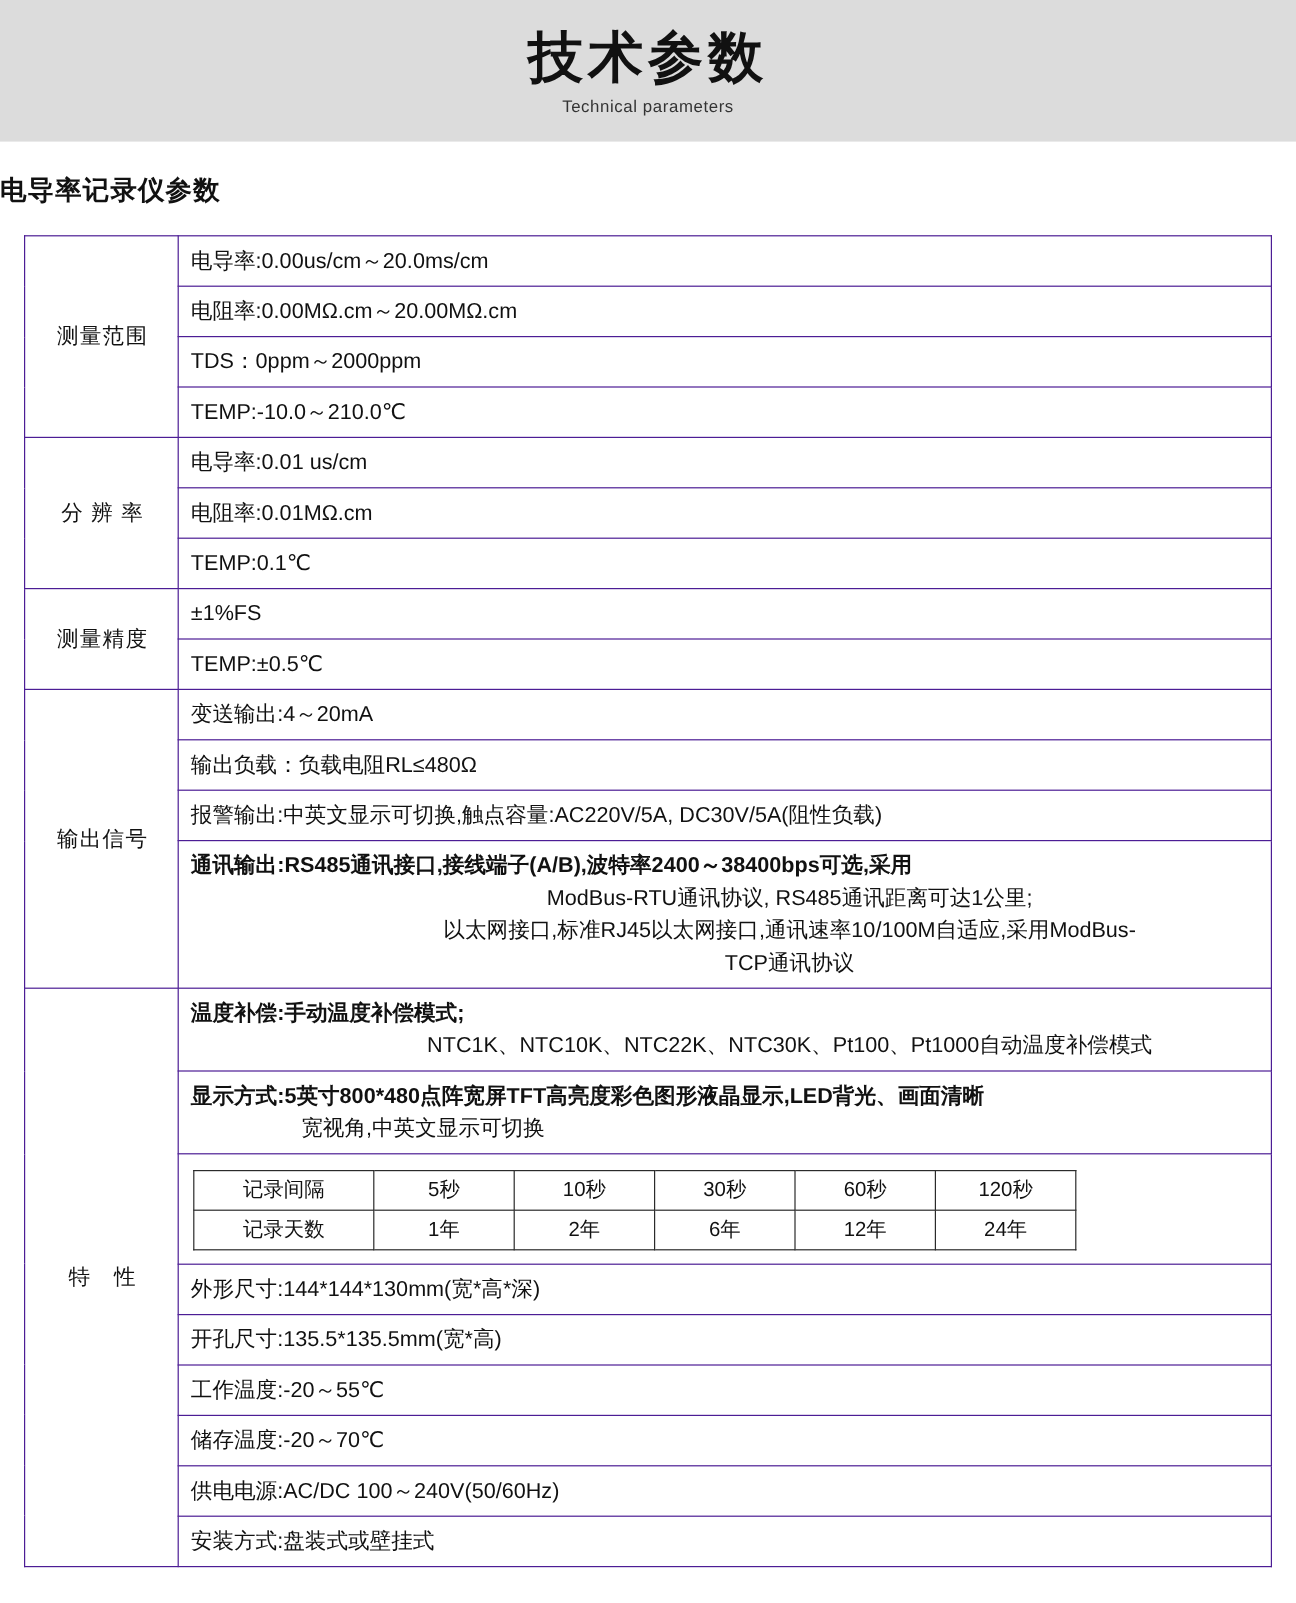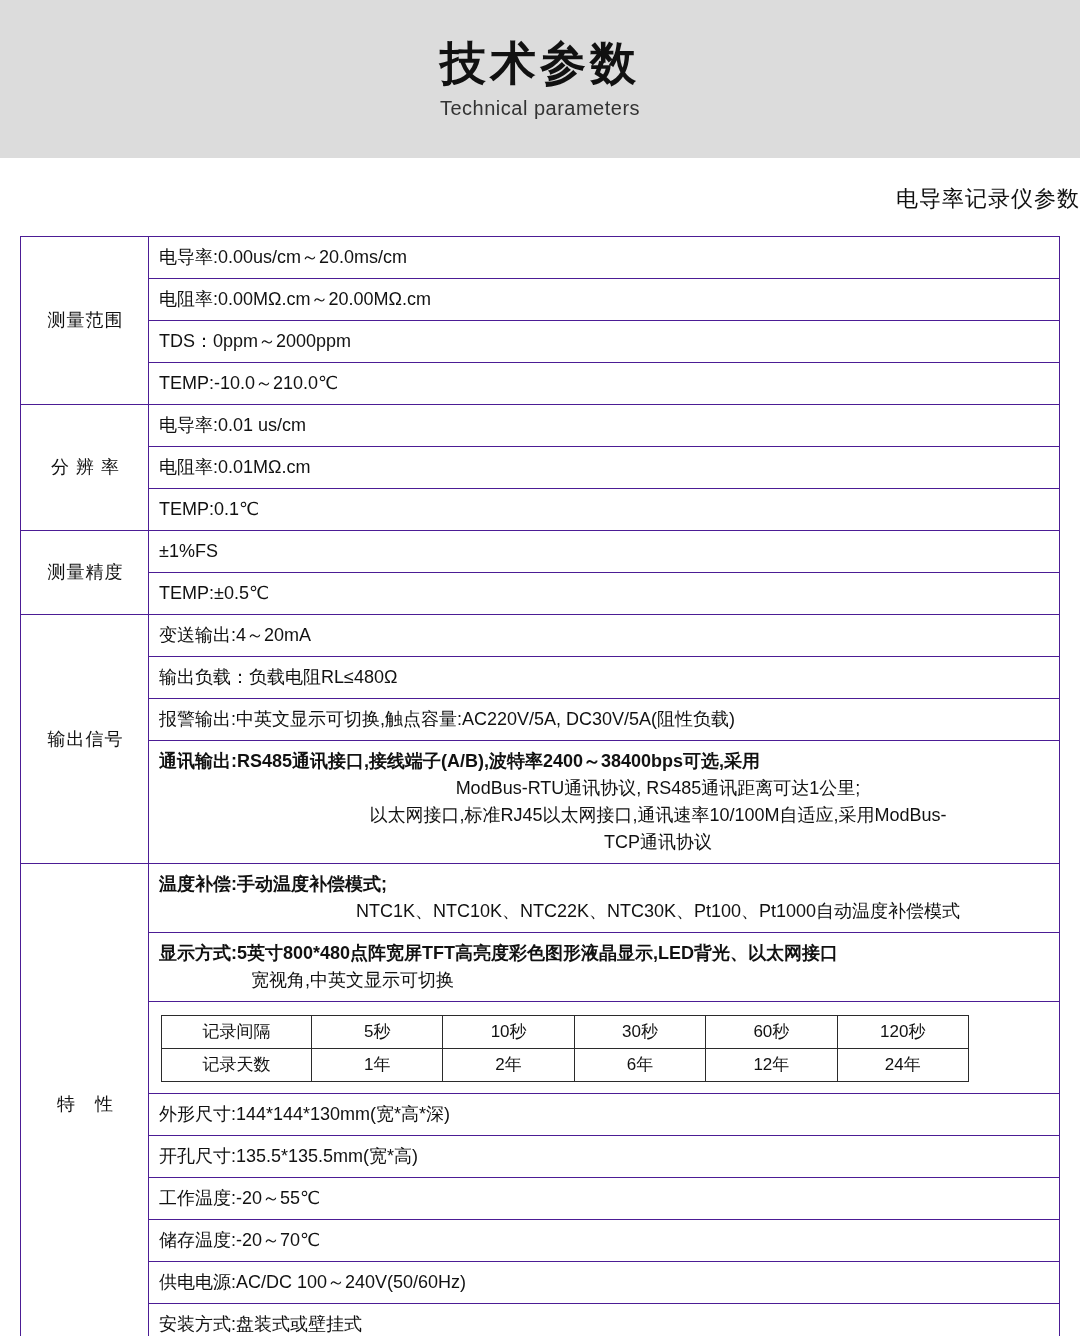--- a/index.html
+++ b/index.html
@@ -12,44 +12,44 @@
     min-height: 1336px;
     font-family: "Liberation Sans", "DejaVu Sans", sans-serif;
     color: #111111;
   }
   .page {
     width: 1080px;
     position: relative;
   }
   
   .banner {
-    height: 158px;
+    height: 118px;
     background: #dcdcdc;
     display: flex;
     flex-direction: column;
     align-items: center;
     justify-content: center;
   }
   .banner-title {
     font-size: 46px;
     font-weight: bold;
     letter-spacing: 4px;
     color: #111111;
     line-height: 1.1;
   }
   .banner-sub {
-    font-size: 20px;
+    font-size: 14px;
     color: #333333;
     margin-top: 8px;
     letter-spacing: 0.5px;
   }
   .section-title {
-    text-align: right;
+    text-align: left;
     font-size: 22px;
-    font-weight: normal;
+    font-weight: bold;
     color: #111111;
     margin: 26px 0 22px 0;
     letter-spacing: 1px;
   }
   
   table.spec {
     border-collapse: collapse;
     width: 1040px;
     margin: 0 auto;
     table-layout: fixed;
@@ -79,21 +79,21 @@
   }
   .indent2 {
     padding-left: 92px;
     display: block;
   }
   .nowrap-line { display: block; font-weight: bold; }
   
   table.nested {
     border-collapse: collapse;
     margin: 6px 0 4px 2px;
-    width: 808px;
+    width: 736px;
     table-layout: fixed;
   }
   table.nested td {
     border: 1px solid #2b2b2b;
     font-size: 17px;
     text-align: center;
     padding: 4px 2px;
     line-height: 1.4;
   }
   table.nested td.hdr-label {
@@ -173,21 +173,21 @@
 
       <tr>
         <td class="cat" rowspan="10">特　性</td>
         <td class="val">
           <span class="nowrap-line">温度补偿:手动温度补偿模式;</span>
           <span class="indent1">NTC1K、NTC10K、NTC22K、NTC30K、Pt100、Pt1000自动温度补偿模式</span>
         </td>
       </tr>
       <tr>
         <td class="val">
-          <span class="nowrap-line">显示方式:5英寸800*480点阵宽屏TFT高亮度彩色图形液晶显示,LED背光、以太网接口</span>
+          <span class="nowrap-line">显示方式:5英寸800*480点阵宽屏TFT高亮度彩色图形液晶显示,LED背光、画面清晰</span>
           <span class="indent2">宽视角,中英文显示可切换</span>
         </td>
       </tr>
       <tr>
         <td class="val">
           <table class="nested">
             <colgroup>
               <col style="width:150px">
                 <col>
                 <col>

